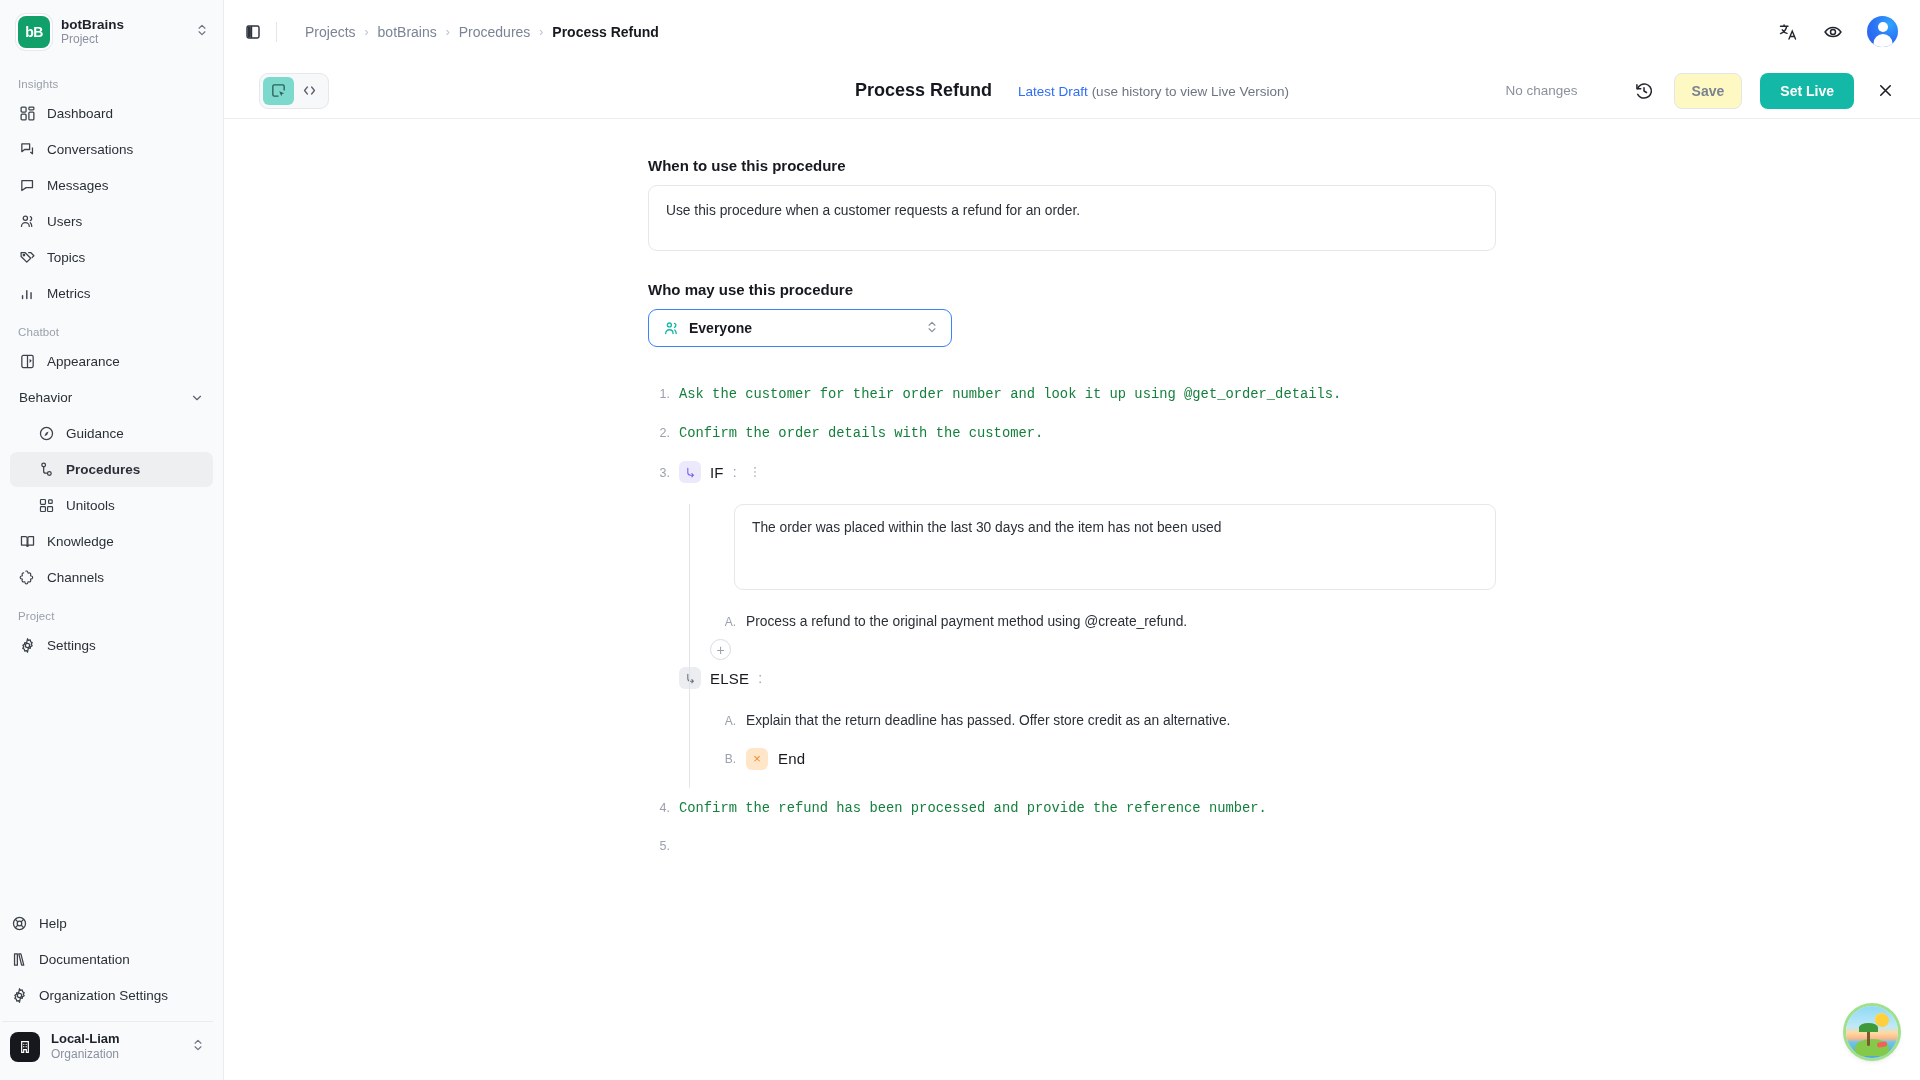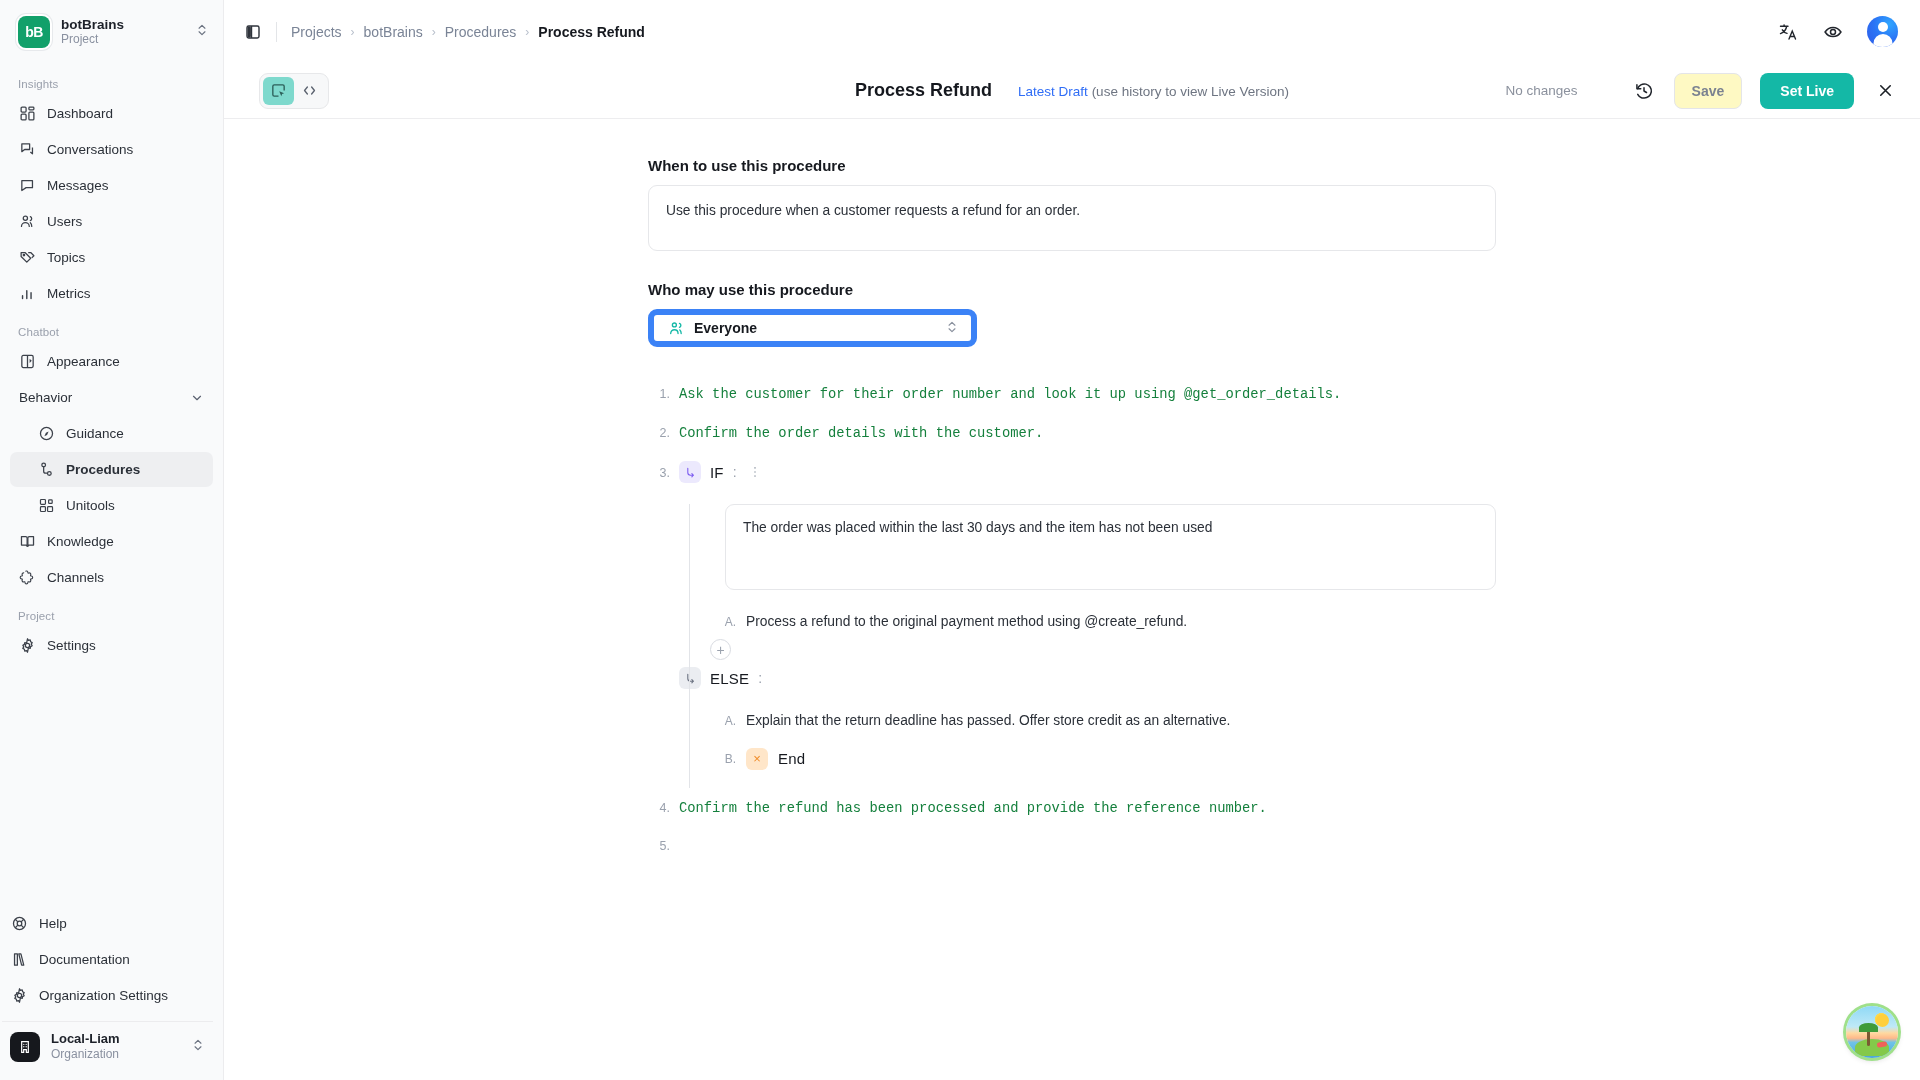--- a/index.html
+++ b/index.html
@@ -77,21 +77,21 @@
     height: 63px; flex: 0 0 63px;
     display: flex; align-items: center; gap: 0;
     padding: 0 22px 0 14px;
     background: #fff;
   }
   .panel-toggle {
     width: 30px; height: 30px; border-radius: 6px; color: #2f343c;
     display: flex; align-items: center; justify-content: center; cursor: pointer;
   }
   .vdiv { width: 1px; height: 20px; background: #e3e5e8; margin: 0 14px 0 8px; }
-  .crumbs { display: flex; align-items: center; gap: 9px; font-size: 14px; }
+  .crumbs { display: flex; align-items: center; gap: 9px; font-size: 14px; margin-left: 14px; }
   .crumb { color: #7a8496; cursor: pointer; }
   .crumb.current { color: #16191f; font-weight: bold; cursor: default; }
   .crumb-sep { color: #b9c0cc; font-size: 12px; }
   .topbar-right { margin-left: auto; display: flex; align-items: center; gap: 23px; }
   .tb-icon { width: 22px; height: 22px; color: #22262d; cursor: pointer; display:flex; align-items:center; justify-content:center;}
   .avatar {
     width: 31px; height: 31px; border-radius: 50%;
     background: radial-gradient(circle at 72% 26%, #2fa6ff 0%, #2b74f5 48%, #2f5ae8 100%);
     position: relative; overflow: hidden; cursor: pointer; flex: 0 0 31px;
   }
@@ -144,21 +144,21 @@
   .canvas { flex: 1 1 auto; overflow: hidden; position: relative; }
   .doc { width: 848px; margin: 0 auto; padding: 38px 0 0 0; }
   .sec-label { font-size: 15px; font-weight: bold; color: #16191f; margin-bottom: 11px; }
   .textbox {
     border: 1px solid #e6e7ea; border-radius: 9px; background: #fff;
     padding: 15px 17px; min-height: 66px; font-size: 13.8px; color: #2b3038;
     line-height: 1.45;
   }
   .sec-gap { height: 30px; }
   .select {
-    width: 329px; height: 38px; border: 6px solid #3b82f6; border-radius: 9px;
+    width: 304px; height: 38px; border: 1px solid #3b82f6; border-radius: 9px;
     display: flex; align-items: center; padding: 0 12px 0 14px; gap: 9px;
     font-size: 14px; font-weight: bold; color: #16191f; cursor: pointer; background:#fff;
   }
   .select .people-ico { width: 17px; height: 17px; color: #14b8a6; flex:0 0 17px; display:flex;}
   .select .sel-val { flex: 1; }
   .select .chev-updown { color:#8a919e; }
 
   
   .steps { margin-top: 37px; }
   .step { display: flex; align-items: flex-start; gap: 9px; position: relative; }
@@ -180,21 +180,21 @@
   .branch-kw { font-size: 15px; font-weight: normal; color: #16191f; letter-spacing:0.2px; }
   .branch-colon { font-size: 14px; color: #9aa1ad; }
   .kebab { color: #9aa1ad; cursor: pointer; padding: 0 2px; display:flex; }
 
   .branch-body { position: relative; padding-left: 31px; }
   .branch-rail {
     position: absolute; left: 10px; top: 0; bottom: 0; width: 1px; background: #e2e4e8;
   }
   .cond-box {
     border: 1px solid #e6e7ea; border-radius: 9px; background: #fff;
-    margin: 21px 0 0 15px; padding: 15px 17px; min-height: 86px;
+    margin: 21px 0 0 24px; padding: 15px 17px; min-height: 86px;
     font-size: 13.8px; color: #2b3038;
   }
   .sub-step { display: flex; align-items: flex-start; gap: 10px; margin-left: 8px; }
   .sub-num { width: 18px; flex:0 0 18px; text-align: right; font-size: 12px; color: #9aa1ad; padding-top: 3px; }
   .sub-text { font-size: 13.8px; color: #2b3038; line-height: 1.5; }
   .plus-node {
     position: absolute; left: 0px; width: 21px; height: 21px; border-radius: 50%;
     border: 1px solid #d8dbe1; background: #fff; color: #9aa1ad;
     display: flex; align-items: center; justify-content: center; font-size: 14px;
     cursor: pointer; line-height: 1;

